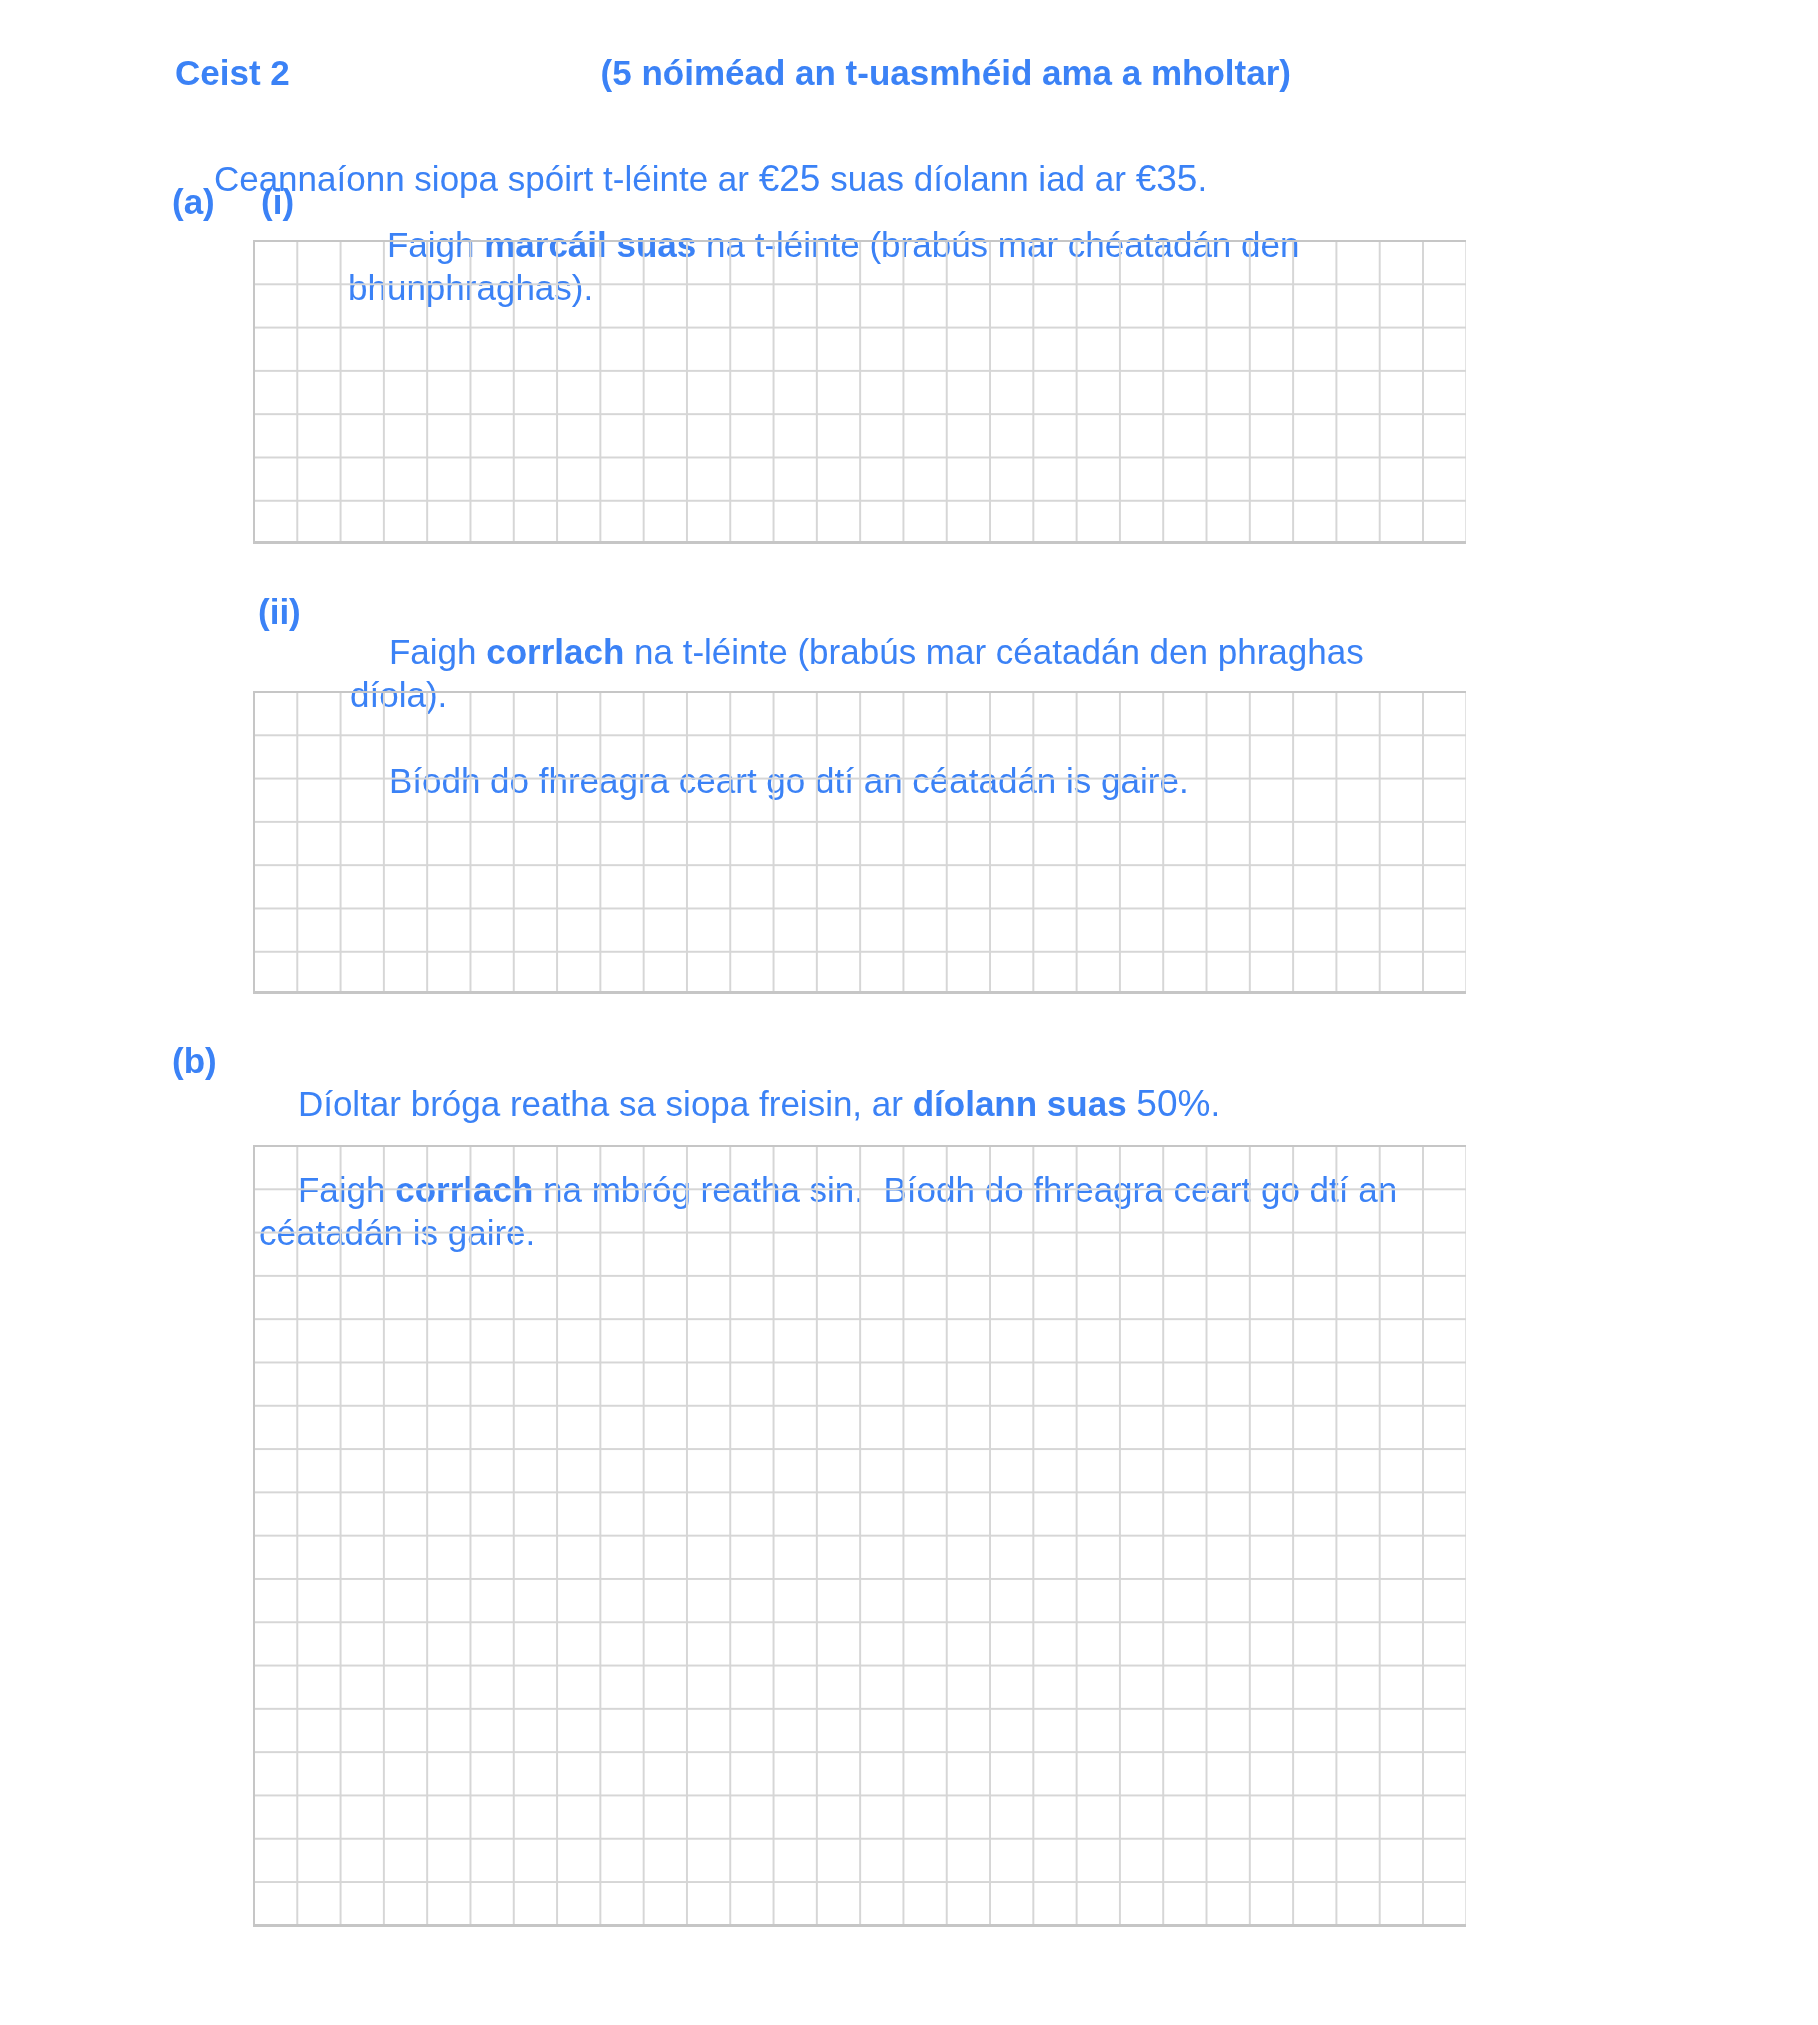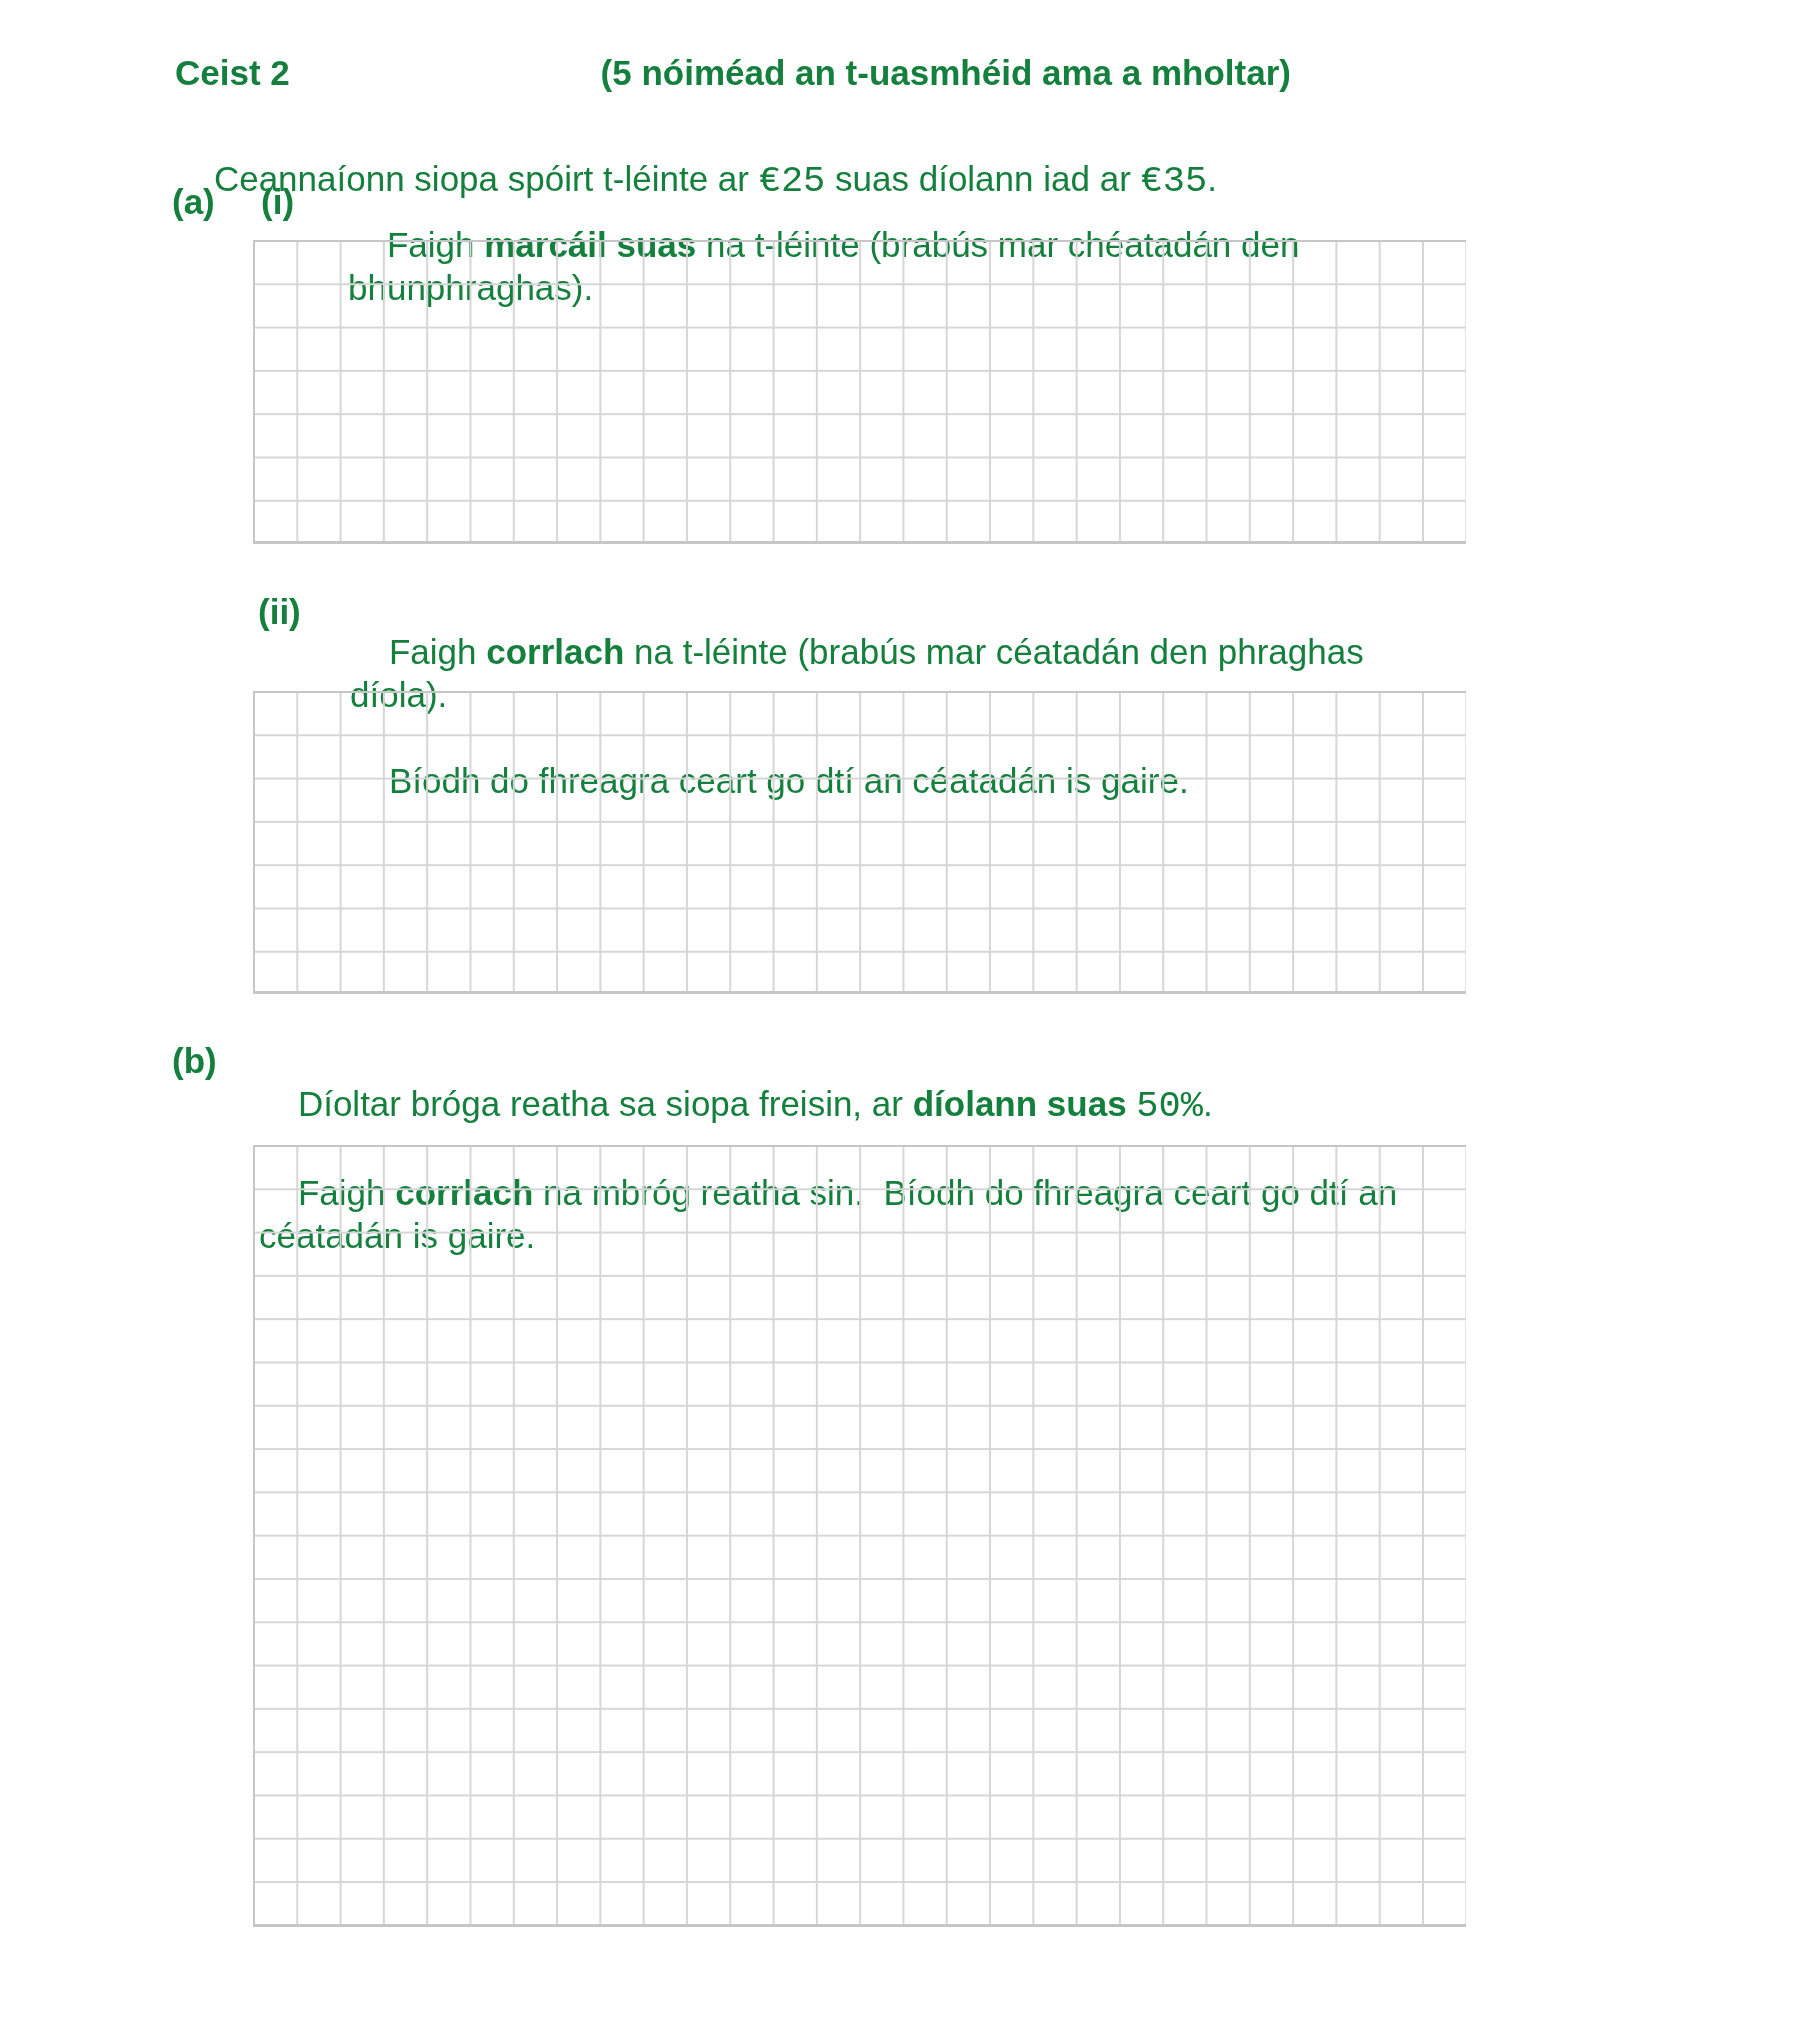--- a/index.html
+++ b/index.html
@@ -1,27 +1,27 @@
 <!DOCTYPE html>
 <html><head>
 <meta charset="utf-8">
 <style>
   html,body{margin:0;padding:0;background:#ffffff;}
   .page{
     position:relative;
     width:1466px;height:2025px;
     background:#ffffff;
-    color:#15803d;
+    color:#3b82f6;
     font-family:"Liberation Sans",sans-serif;
     font-size:35px;
     overflow:hidden;
   }
   .b{font-weight:bold;}
   .t{white-space:pre-wrap;}
-  .math{font-family:Liberation Mono, monospace;font-size:37px;}
+  .math{font-family:Liberation Sans, sans-serif;font-size:37px;}
   .line{position:absolute;line-height:43px;white-space:pre-wrap;}
   .header-row{
     position:absolute;left:175px;right:175px;top:51px;
     display:flex;justify-content:space-between;align-items:baseline;
     font-weight:bold;line-height:43px;
   }
   .grid{
     position:absolute;left:253px;width:1387px;
     box-sizing:border-box;
     border:2px solid #c6c6c6;

